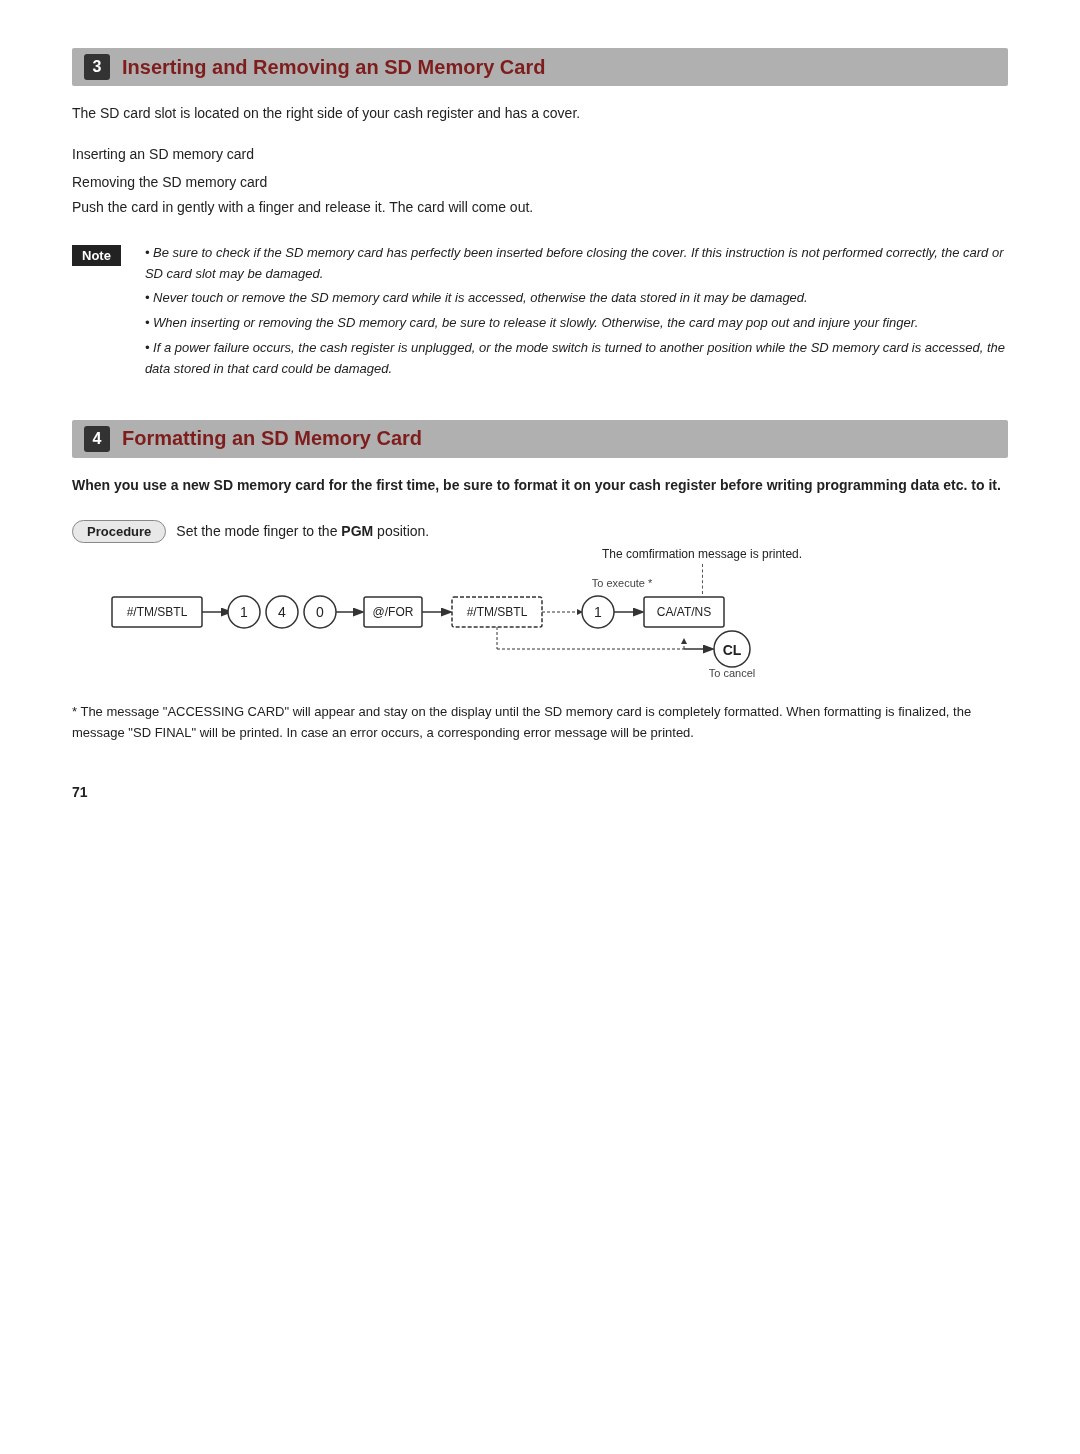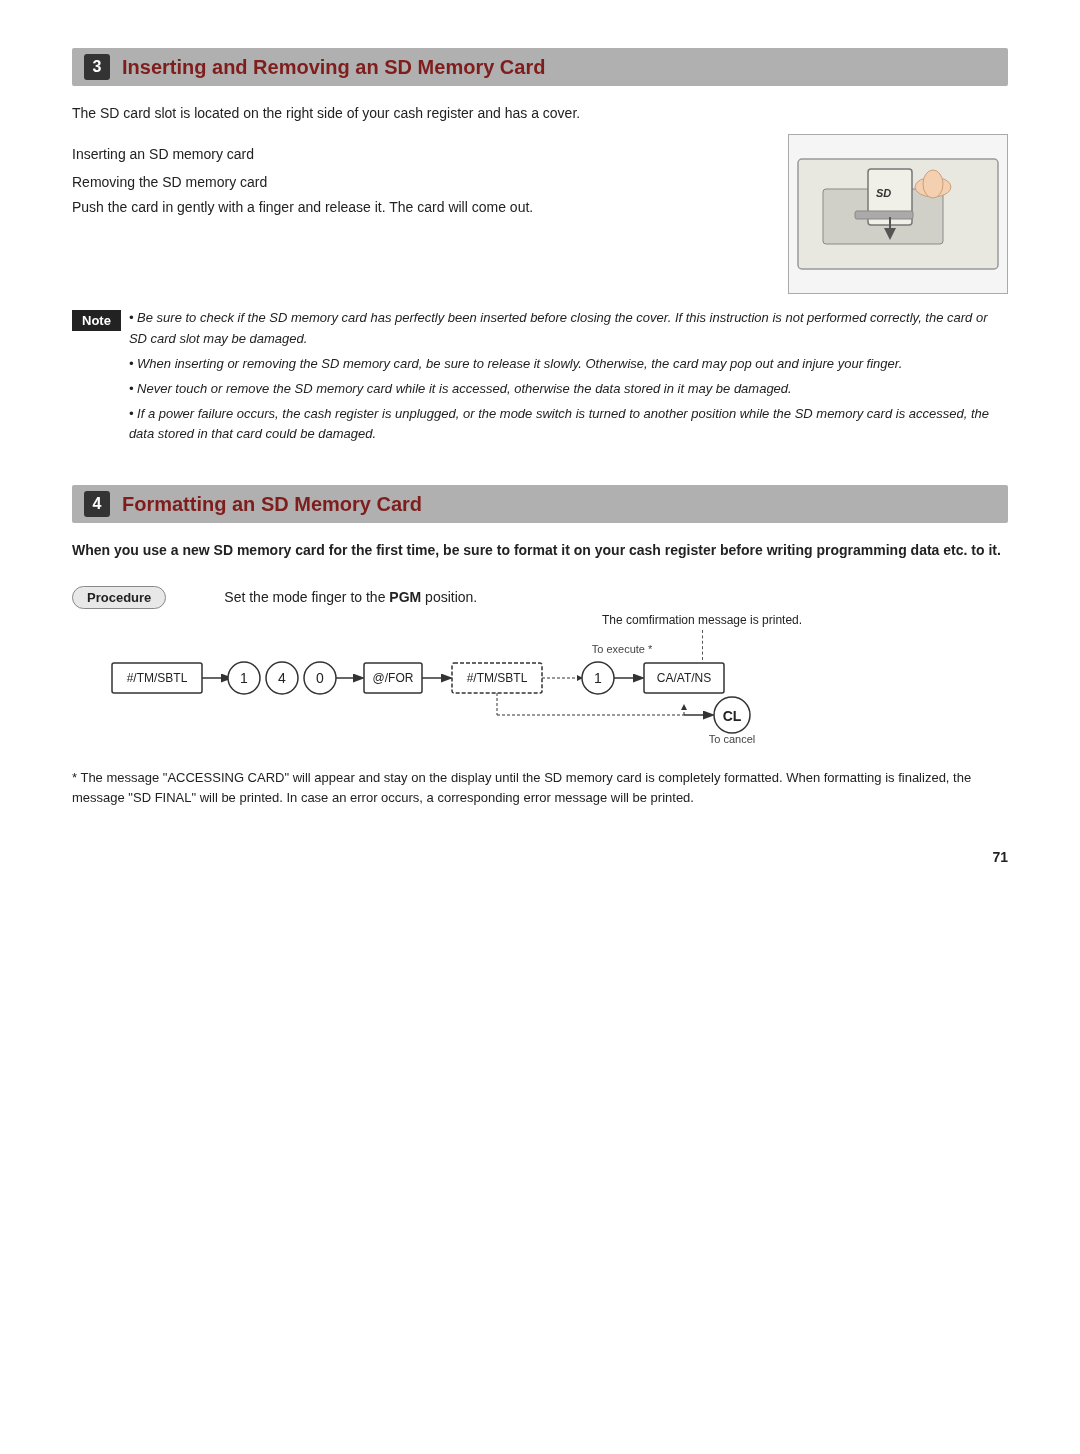--- a/index.html
+++ b/index.html
@@ -73,21 +73,21 @@
       background: #f5f5f5;
       display: flex;
       align-items: center;
       justify-content: center;
       overflow: hidden;
     }
 
     
     .note-box {
       display: flex;
-      gap: 8px;
+      gap: 24px;
       margin-top: 14px;
       margin-bottom: 10px;
     }
     .note-label {
       background: #222;
       color: #fff;
       font-weight: bold;
       font-size: 13px;
       padding: 3px 10px;
       height: fit-content;
@@ -121,39 +121,38 @@
       border-radius: 12px;
       padding: 3px 14px;
       font-size: 13px;
       font-weight: bold;
       margin-right: 10px;
     }
     .procedure-row {
       display: flex;
       align-items: center;
       margin: 24px 0 10px 0;
-      gap: 48px;
     }
     .procedure-text {
       font-size: 14px;
     }
     .procedure-text strong {
       font-weight: bold;
     }
 
     
     .footer-note {
       margin-top: 18px;
       font-size: 13px;
       line-height: 1.65;
     }
 
     
     .page-number {
-      text-align: right;
+      text-align: left;
       font-size: 14px;
       font-weight: bold;
       margin-top: 40px;
     }
   </style>
 </head>
 <body>
 
 <div>
   <div class="section-header">
@@ -163,53 +162,28 @@
 
   <div class="section-body">
     <p>The SD card slot is located on the right side of your cash register and has a cover.</p>
 
     <div class="top-content">
       <div class="top-text">
         <div class="subsection-title">Inserting an SD memory card</div>
         <div class="subsection-title">Removing the SD memory card</div>
         <p>Push the card in gently with a finger and release it. The card will come out.</p>
       </div>
-      <div class="sd-image">
-
-        <svg width="210" height="150" viewBox="0 0 210 150">
-
-          <rect x="5" y="20" width="200" height="110" rx="4" fill="#e8e8e0" stroke="#999" stroke-width="1.5"></rect>
-
-          <rect x="30" y="50" width="120" height="55" rx="3" fill="#d0d0c8" stroke="#888" stroke-width="1"></rect>
-
-          <rect x="75" y="30" width="44" height="56" rx="3" fill="#f0f0e8" stroke="#777" stroke-width="1.5"></rect>
-
-          <text x="83" y="58" font-size="11" font-weight="bold" fill="#333" font-style="italic">SD</text>
-
-          <rect x="62" y="72" width="58" height="8" rx="2" fill="#aaa" stroke="#888" stroke-width="1"></rect>
-
-          <line x1="97" y1="78" x2="97" y2="95" stroke="#555" stroke-width="2" marker-end="url(#arr)"></line>
-          <defs>
-            <marker id="arr" markerWidth="6" markerHeight="6" refX="3" refY="3" orient="auto">
-              <path d="M0,0 L0,6 L6,3 z" fill="#555"></path>
-            </marker>
-          </defs>
-
-          <ellipse cx="140" cy="48" rx="18" ry="10" fill="#f5d0b0" stroke="#c8a080" stroke-width="1"></ellipse>
-          <ellipse cx="140" cy="45" rx="10" ry="14" fill="#f5d0b0" stroke="#c8a080" stroke-width="1"></ellipse>
-        </svg>
-      </div>
     </div>
 
     <div class="note-box">
       <span class="note-label">Note</span>
       <div class="note-content">
         <p>Be sure to check if the SD memory card has perfectly been inserted before closing the cover. If this instruction is not performed correctly, the card or SD card slot may be damaged.</p>
+        <p>Never touch or remove the SD memory card while it is accessed, otherwise the data stored in it may be damaged.</p>
         <p>When inserting or removing the SD memory card, be sure to release it slowly. Otherwise, the card may pop out and injure your finger.</p>
-        <p>Never touch or remove the SD memory card while it is accessed, otherwise the data stored in it may be damaged.</p>
         <p>If a power failure occurs, the cash register is unplugged, or the mode switch is turned to another position while the SD memory card is accessed, the data stored in that card could be damaged.</p>
       </div>
     </div>
   </div>
 </div>
 
 <div style="margin-top:24px;">
   <div class="section-header">
     <div class="section-number">4</div>
     <span class="section-title">Formatting an SD Memory Card</span>

